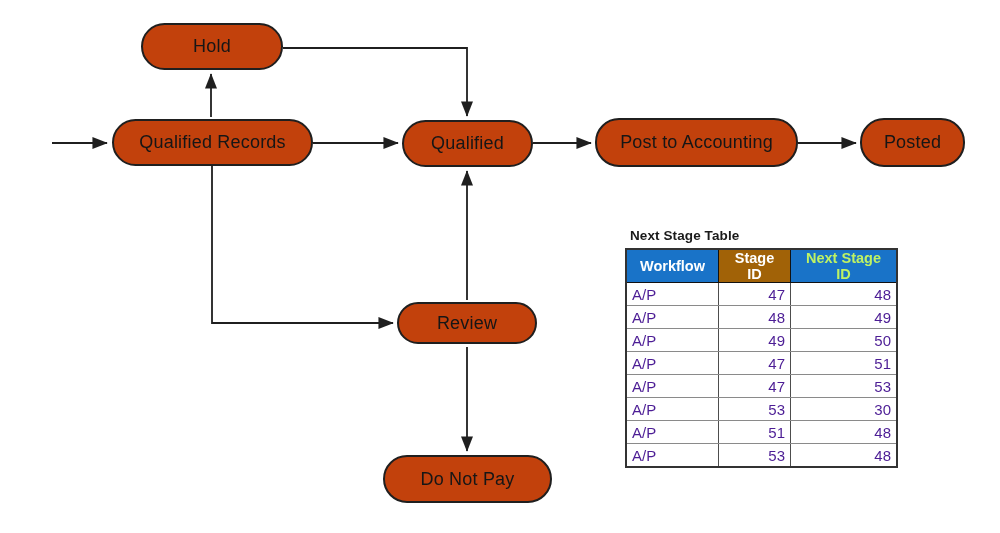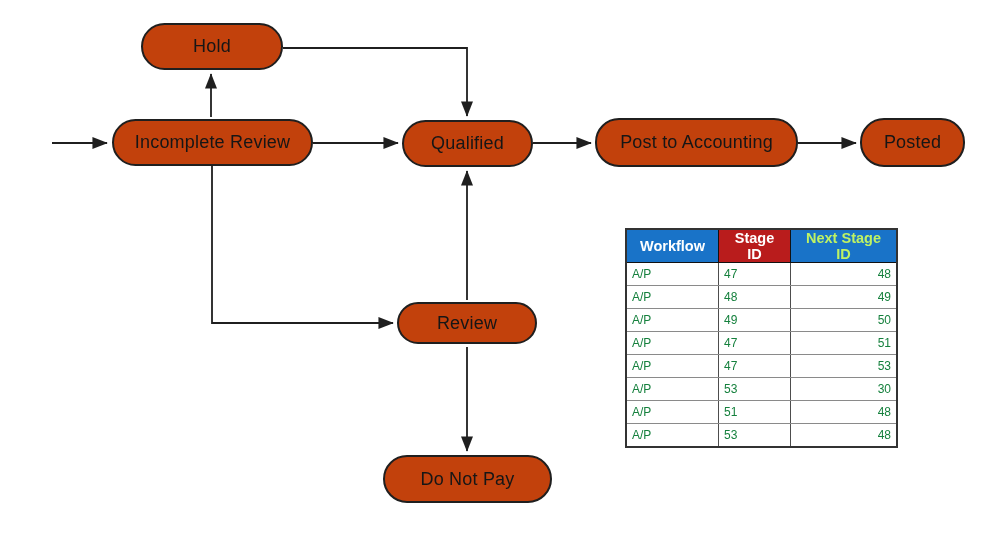--- a/index.html
+++ b/index.html
@@ -32,27 +32,27 @@
   table.next-stage {
     border-collapse:collapse; border:2px solid #333333;
     font-family:"Liberation Sans", sans-serif;
   }
   table.next-stage th {
     color:#ffffff; font-weight:700; font-size:14.5px;
     height:21px; padding:0 8px; text-align:center;
     border:1px solid #111111;
   }
   table.next-stage td {
-    font-size:12px; color:#15803d; height:22px; padding:0 5px;
+    font-size:15px; color:#4c1d95; height:22px; padding:0 5px;
     border-top:1px solid #8a8a8a; border-bottom:1px solid #8a8a8a;
     border-left:1px solid #4d4d4d; border-right:1px solid #4d4d4d;
     background:#ffffff;
   }
   td.cell-workflow { width:81px;  text-align:left; }
-  td.cell-stage    { width:61px;  }
+  td.cell-stage    { width:61px;  text-align:right; }
   td.cell-next     { width:95px;  text-align:right; }
 </style>
 </head>
 <body>
 
 <div class="canvas">
 
   <svg class="edges" viewBox="0 0 1000 533" xmlns="http://www.w3.org/2000/svg">
     <defs>
       <marker id="ah" viewBox="0 0 10 8" refX="9" refY="4" markerWidth="9.5" markerHeight="7.6" orient="auto-start-reverse">
@@ -66,33 +66,34 @@
       <path d="M313,143 L398,143" marker-end="url(#ah)"></path>
       <path d="M533,143 L591,143" marker-end="url(#ah)"></path>
       <path d="M798,143 L856,143" marker-end="url(#ah)"></path>
       <path d="M212,166 L212,323 L393,323" marker-end="url(#ah)"></path>
       <path d="M467,300 L467,171" marker-end="url(#ah)"></path>
       <path d="M467,347 L467,451" marker-end="url(#ah)"></path>
     </g>
   </svg>
 
   <div class="node node-hold">Hold</div>
-  <div class="node node-incomplete">Incomplete Review</div>
+  <div class="node node-incomplete">Qualified Records</div>
   <div class="node node-post">Post to Accounting</div>
   <div class="node node-qualified">Qualified</div>
   <div class="node node-posted">Posted</div>
   <div class="node node-review">Review</div>
   <div class="node node-donotpay">Do Not Pay</div>
 
   <div class="table-wrap">
+    <div class="table-title">Next Stage Table</div>
     <table class="next-stage">
       <thead>
         <tr>
           <th style="background: rgb(25, 115, 200); color: rgb(255, 255, 255);">Workflow</th>
-          <th style="background: #b91c1c; color: rgb(255, 255, 255);">Stage ID</th>
+          <th style="background: #a16207; color: rgb(255, 255, 255);">Stage ID</th>
           <th style="background: rgb(25, 115, 200); color: #bef264;">Next Stage ID</th>
         </tr>
       </thead>
       <tbody>
         <tr>
           <td class="cell-workflow">A/P</td>
           <td class="cell-stage">47</td>
           <td class="cell-next">48</td>
         </tr>
         <tr>

